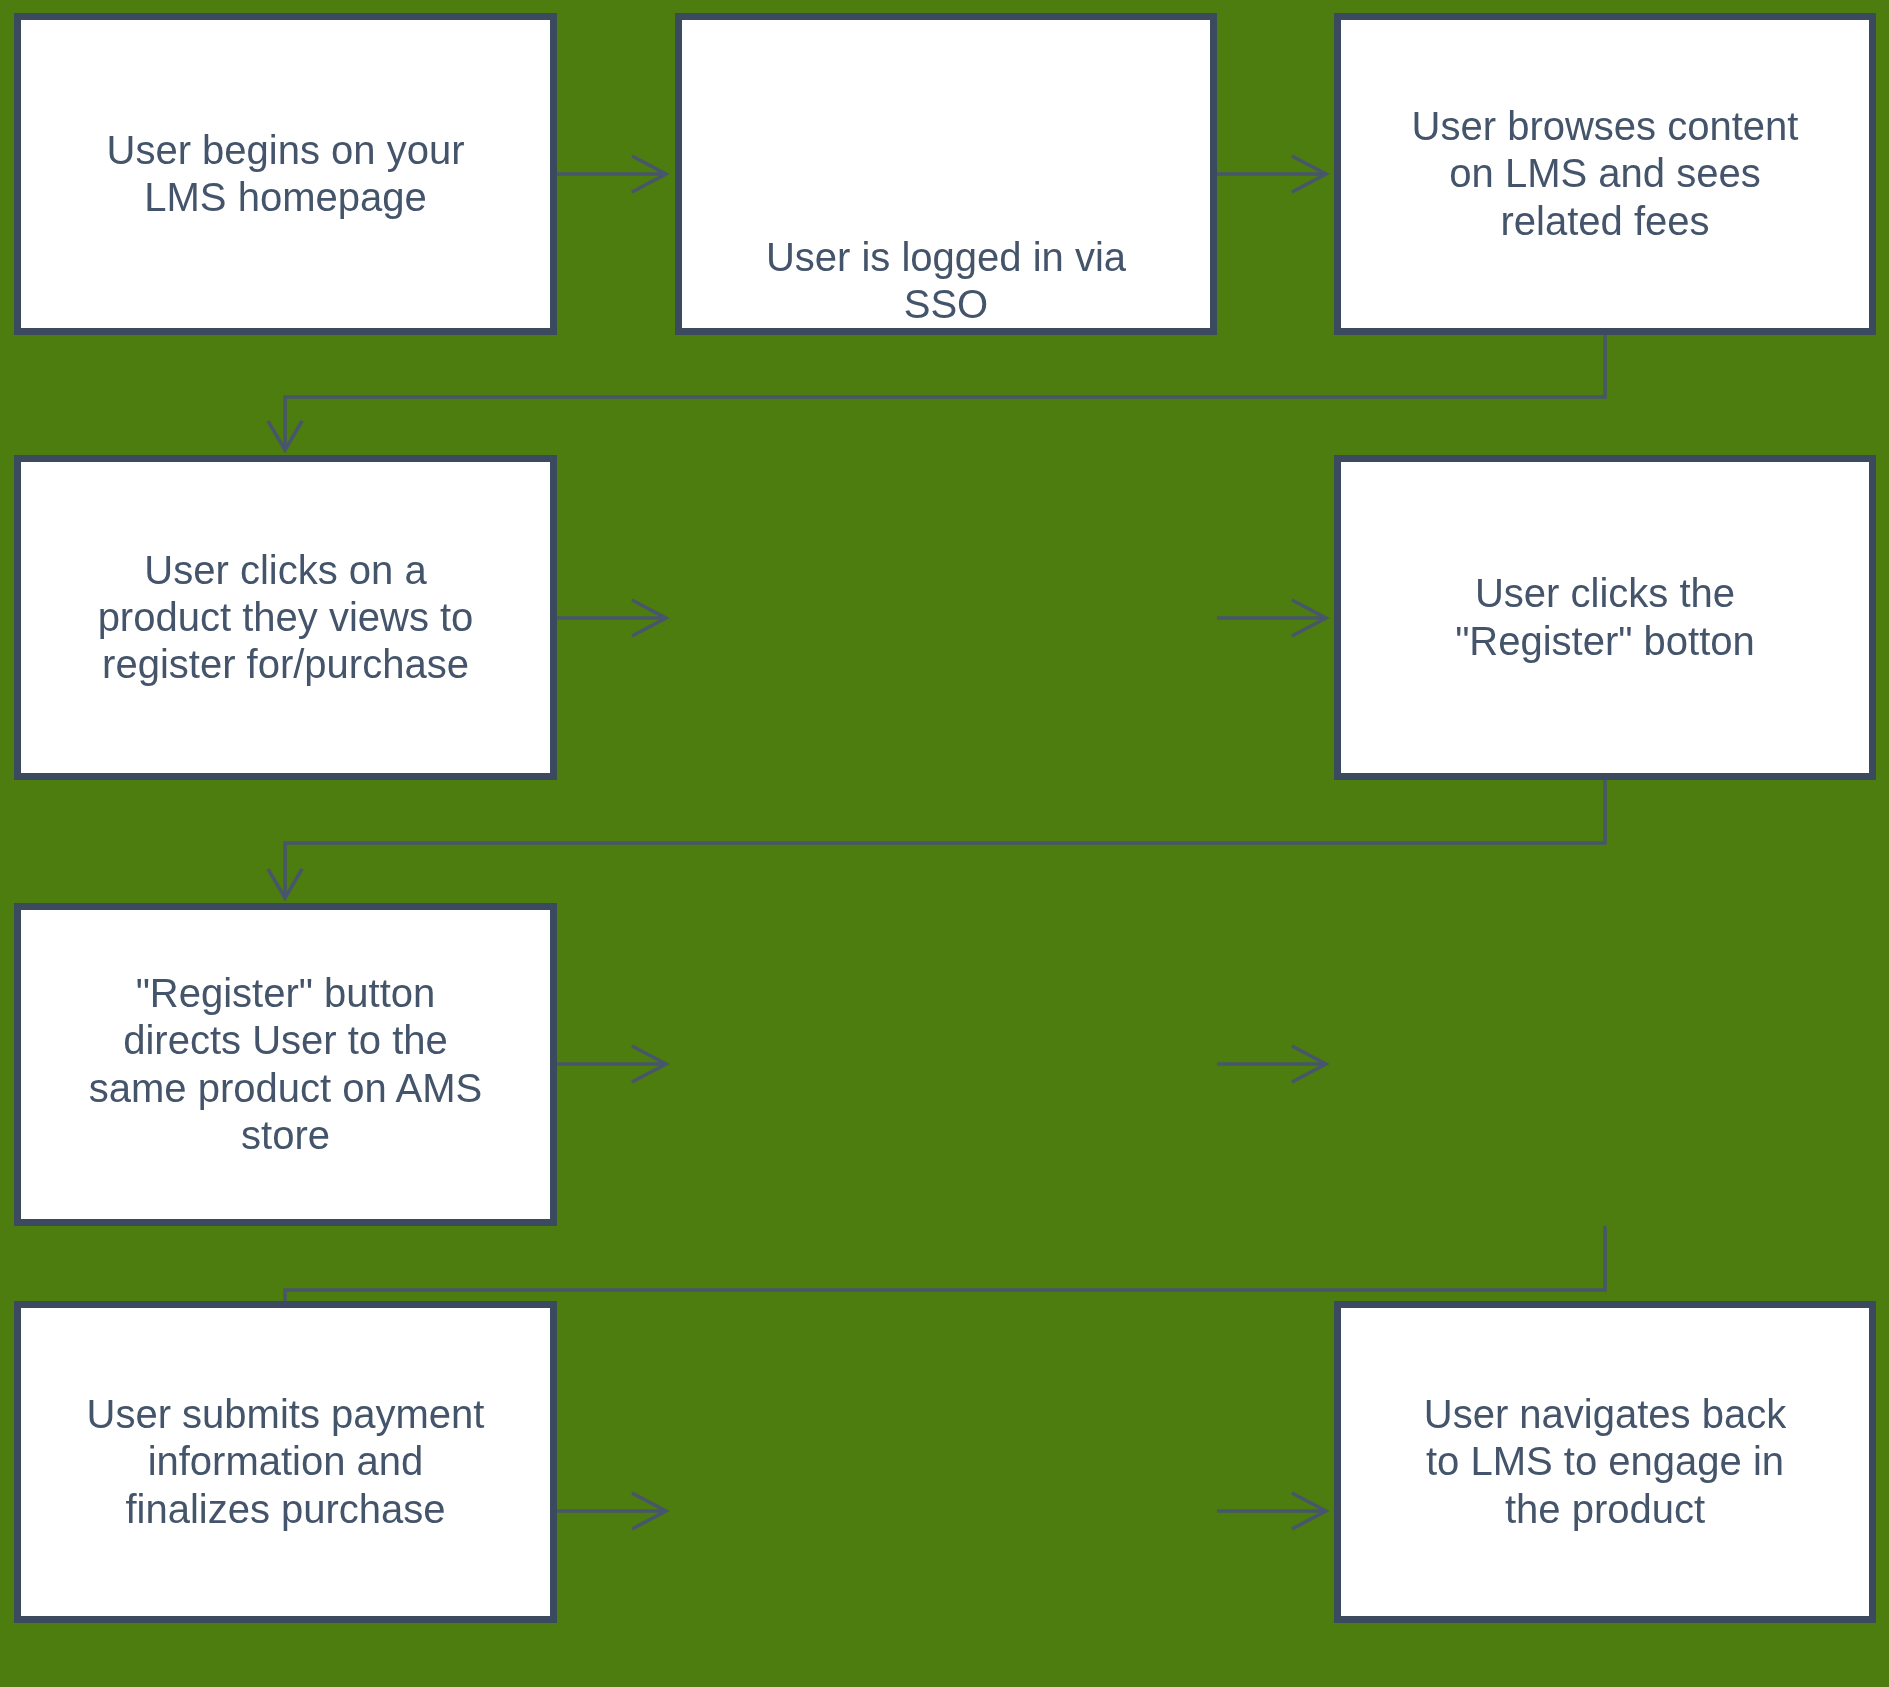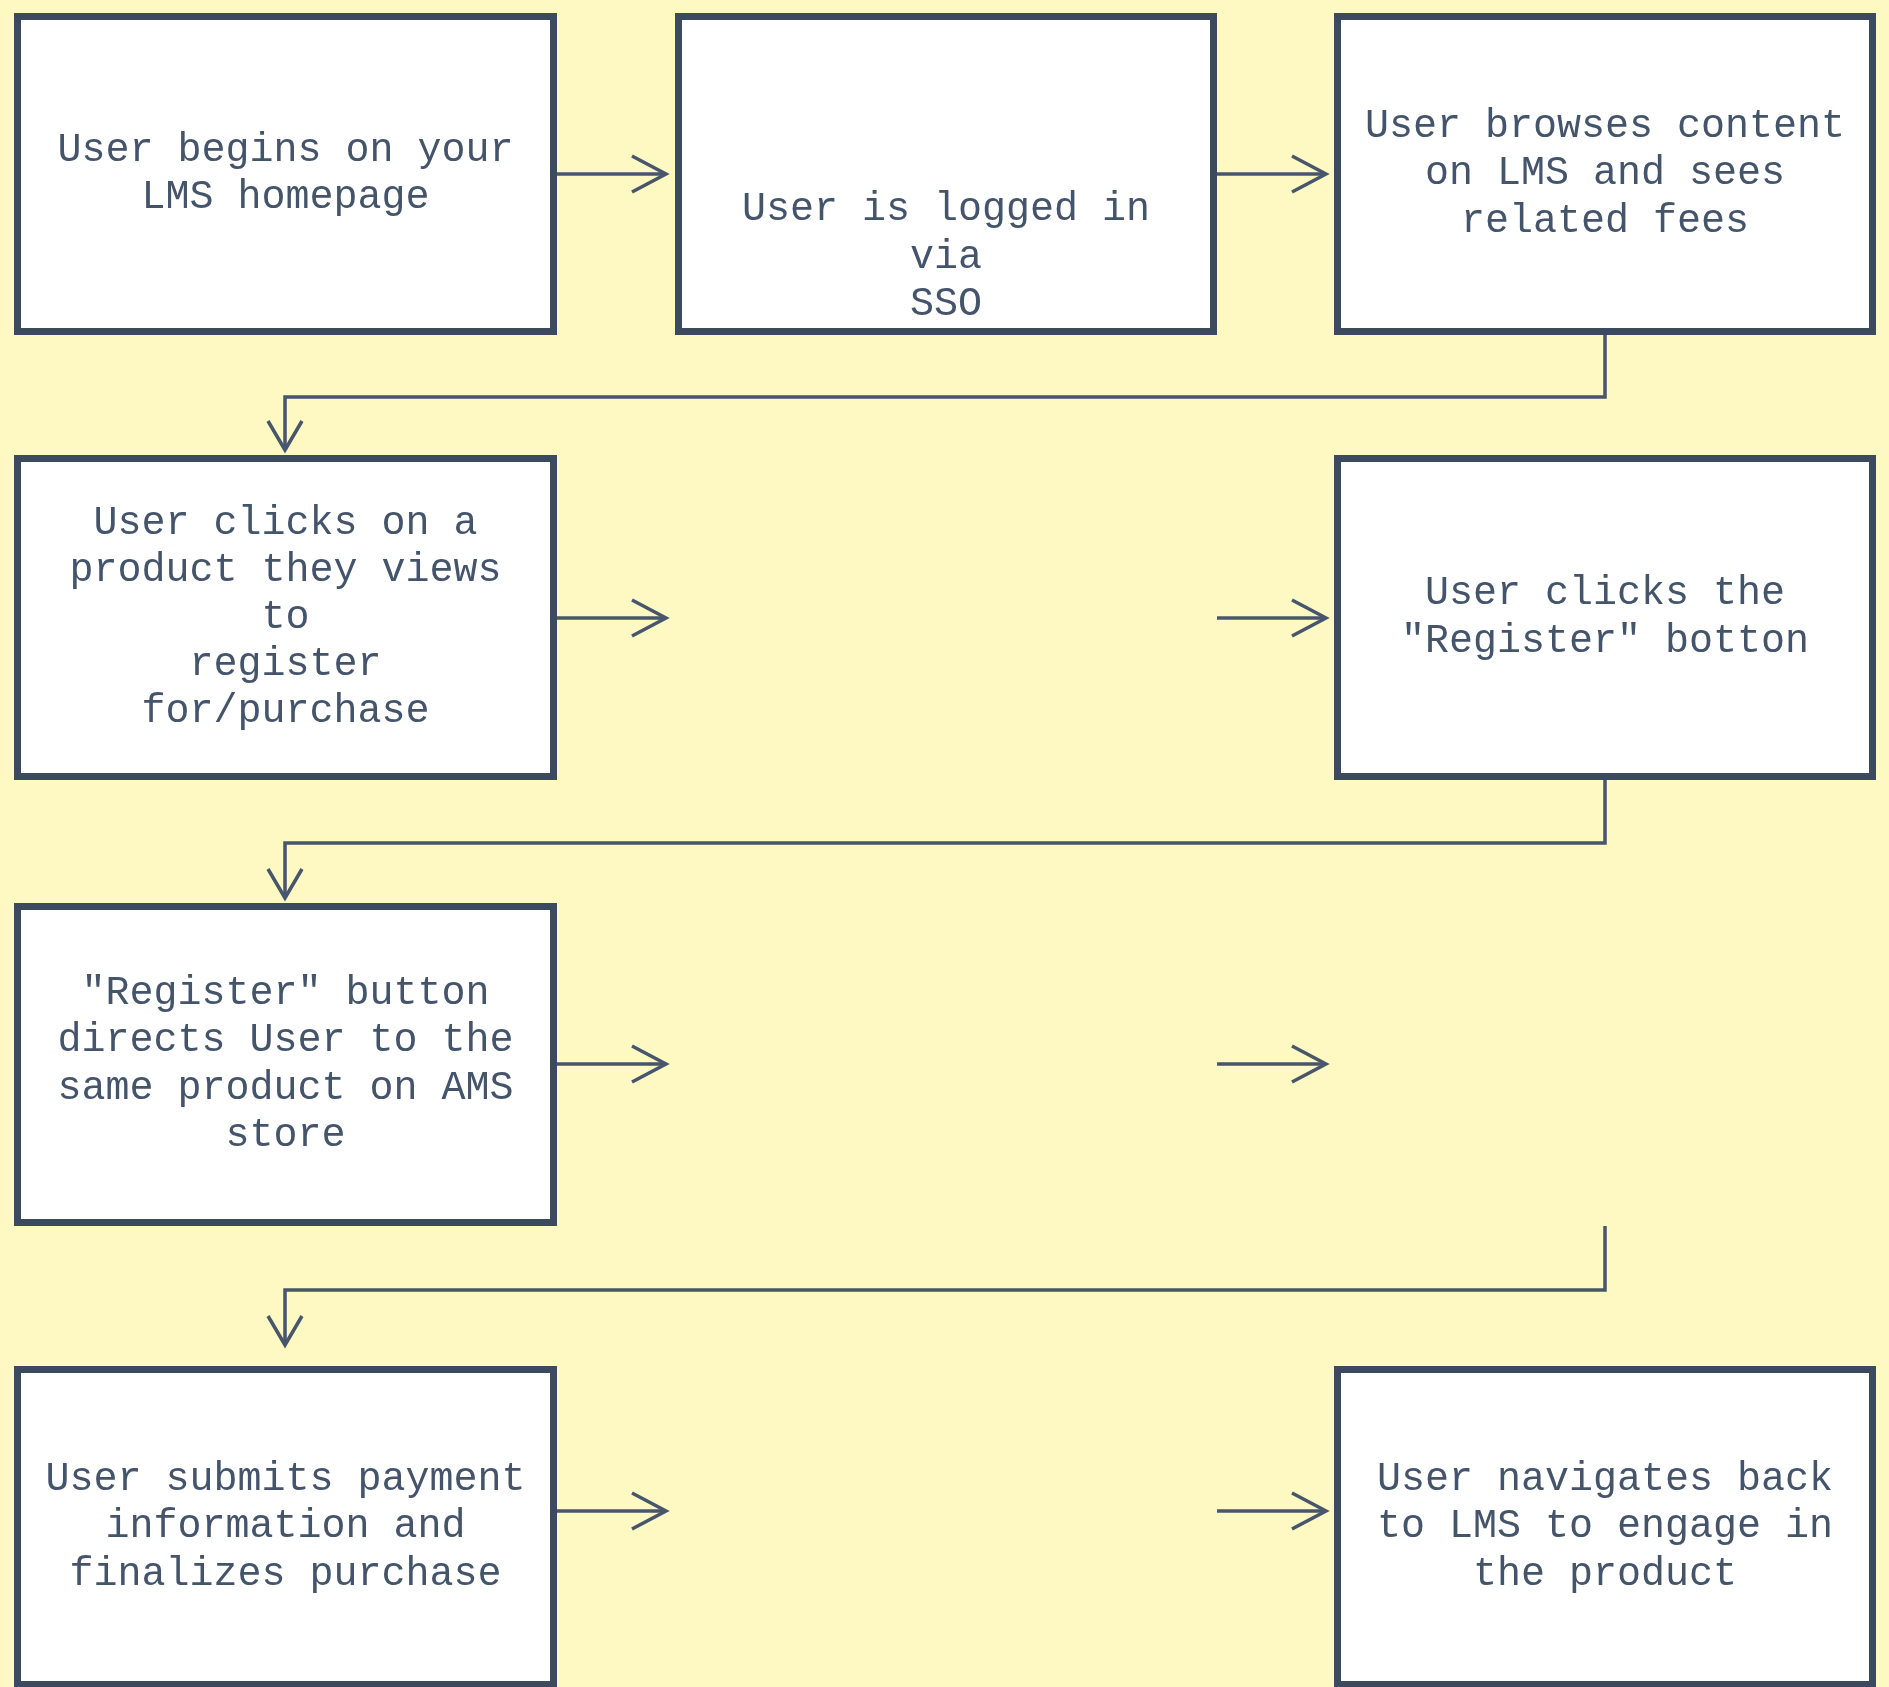--- a/index.html
+++ b/index.html
@@ -4,22 +4,22 @@
 <style>
   html, body {
     margin: 0;
     padding: 0;
     background: #ffffff;
   }
   .canvas {
     position: relative;
     width: 1889px;
     height: 1687px;
-    background: #fef9c3;
-    font-family: Liberation Mono, monospace;
+    background: #4d7c0f;
+    font-family: Liberation Sans, sans-serif;
     overflow: hidden;
   }
   .connectors {
     position: absolute;
     left: 0;
     top: 0;
     width: 1889px;
     height: 1687px;
   }
   .node {
@@ -40,21 +40,21 @@
     padding: 0 14px;
   }
   
   .c1 { left: 14px;   width: 543px; }
   .c2 { left: 675px;  width: 542px; align-items: flex-end; }
   .c3 { left: 1334px; width: 542px; justify-content: center; }
   
   .r1 { top: 13px;   height: 322px; }
   .r2 { top: 455px;  height: 325px; }
   .r3 { top: 903px;  height: 323px; }
-  .r4 { top: 1366px; height: 322px; }
+  .r4 { top: 1301px; height: 322px; }
 </style>
 </head>
 <body>
 
 <div class="canvas">
 
   <svg class="connectors" viewBox="0 0 1889 1687" xmlns="http://www.w3.org/2000/svg" fill="none" stroke="#47566c" stroke-width="3.5">
 
     <g>
       <line x1="557" y1="174" x2="664" y2="174"></line>

